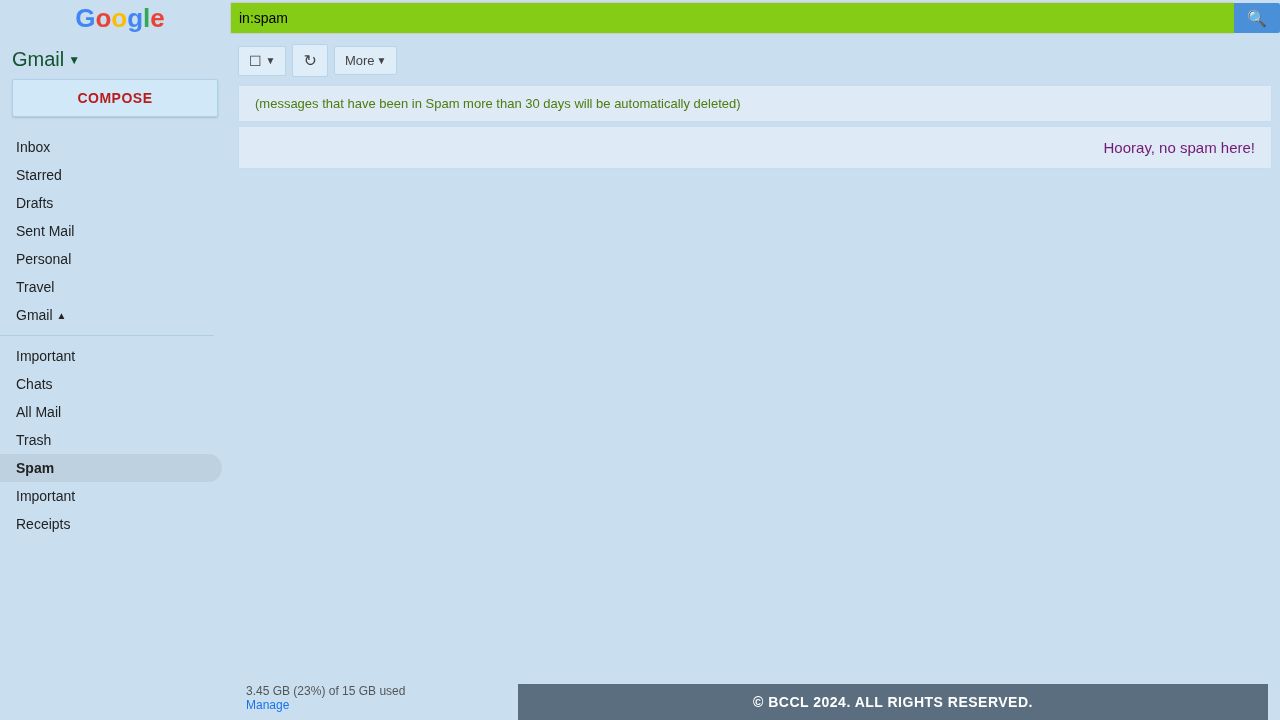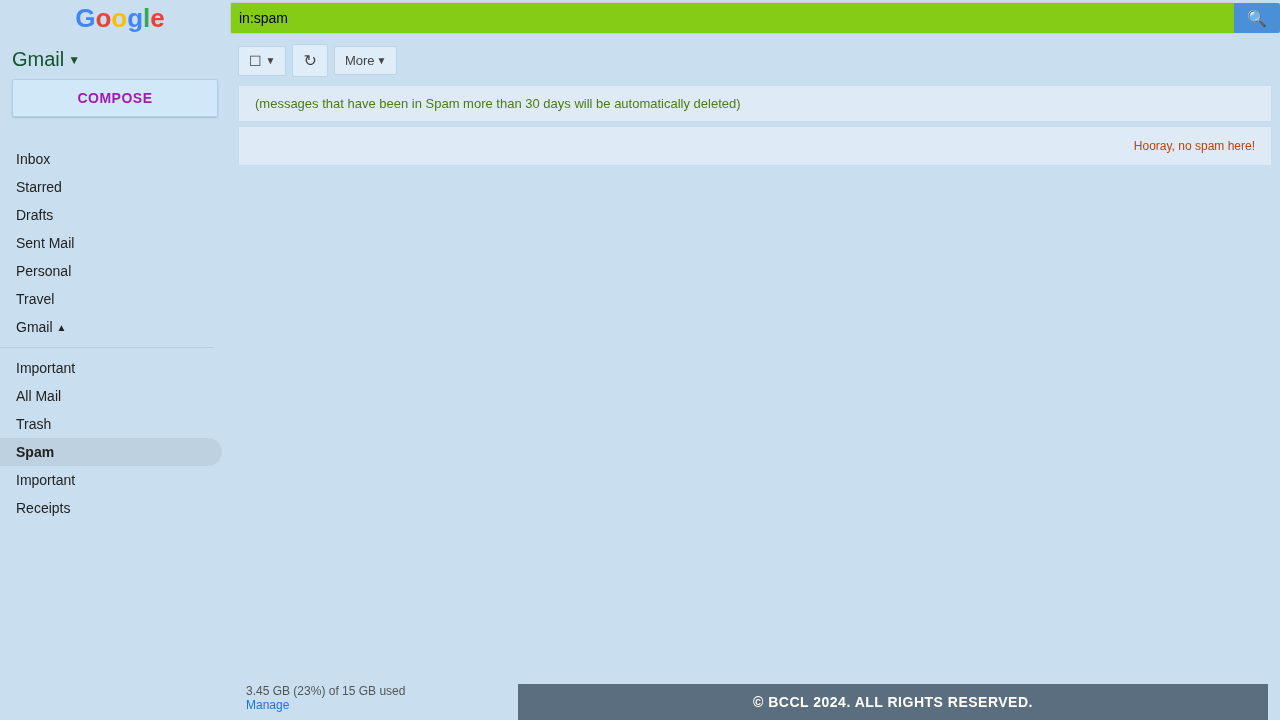--- a/index.html
+++ b/index.html
@@ -66,28 +66,28 @@
 
     
     .sidebar {
       width: 230px;
       background: #c9dff0;
       flex-shrink: 0;
       padding-top: 8px;
     }
     .compose-btn {
       display: block;
-      margin: 0 12px 28px 12px;
+      margin: 0 12px 16px 12px;
       padding: 10px 36px;
       background: #d0e8f8;
       border: 1px solid #b0cfe8;
       border-radius: 2px;
       font-size: 14px;
       font-weight: bold;
-      color: #a21caf;
+      color: #b91c1c;
       cursor: pointer;
       text-align: center;
       letter-spacing: 0.5px;
       box-shadow: 0 1px 2px rgba(0,0,0,0.15);
       width: calc(100% - 24px);
     }
 
     .nav-item {
       display: block;
       padding: 6px 16px;
@@ -155,22 +155,22 @@
       padding: 10px 16px;
       font-size: 13px;
       color: #4d7c0f;
       margin-bottom: 4px;
       border-radius: 1px;
     }
     .empty-notice {
       background: #deeaf5;
       border: 1px solid #c5ddef;
       padding: 12px 16px;
-      font-size: 12px;
-      color: #c2410c;
+      font-size: 15px;
+      color: #701a75;
       text-align: right;
       border-radius: 1px;
     }
 
     .footer-area {
       margin-top: auto;
       padding: 16px 8px 8px 8px;
     }
     .storage-info {
       font-size: 12px;
@@ -254,20 +254,21 @@
     <a class="nav-item">Travel</a>
 
     <div class="less-item">
       <span>Gmail</span>
       <span class="less-arrow">▲</span>
     </div>
 
     <hr class="nav-divider">
 
     <a class="nav-item">Important</a>
+    <a class="nav-item">Chats</a>
     <a class="nav-item">All Mail</a>
     <a class="nav-item">Trash</a>
     <a class="nav-item active">Spam</a>
     <a class="nav-item">Important</a>
     <a class="nav-item">Receipts</a>
   </div>
 
   <div class="content">
 
     <div class="toolbar">

